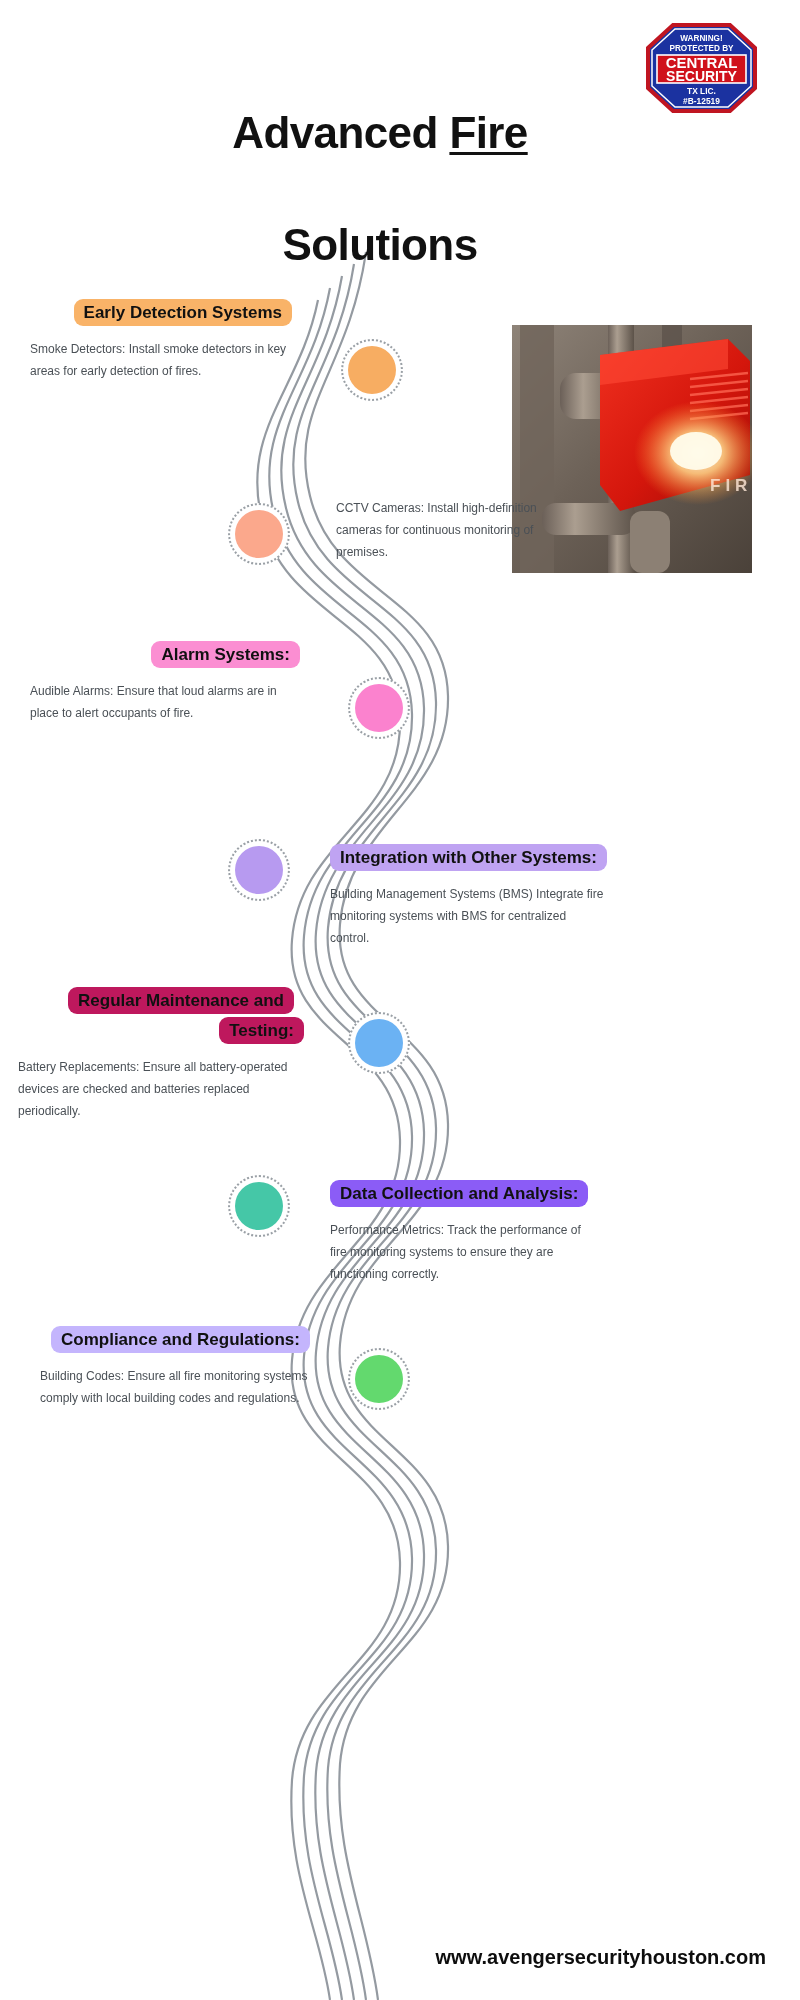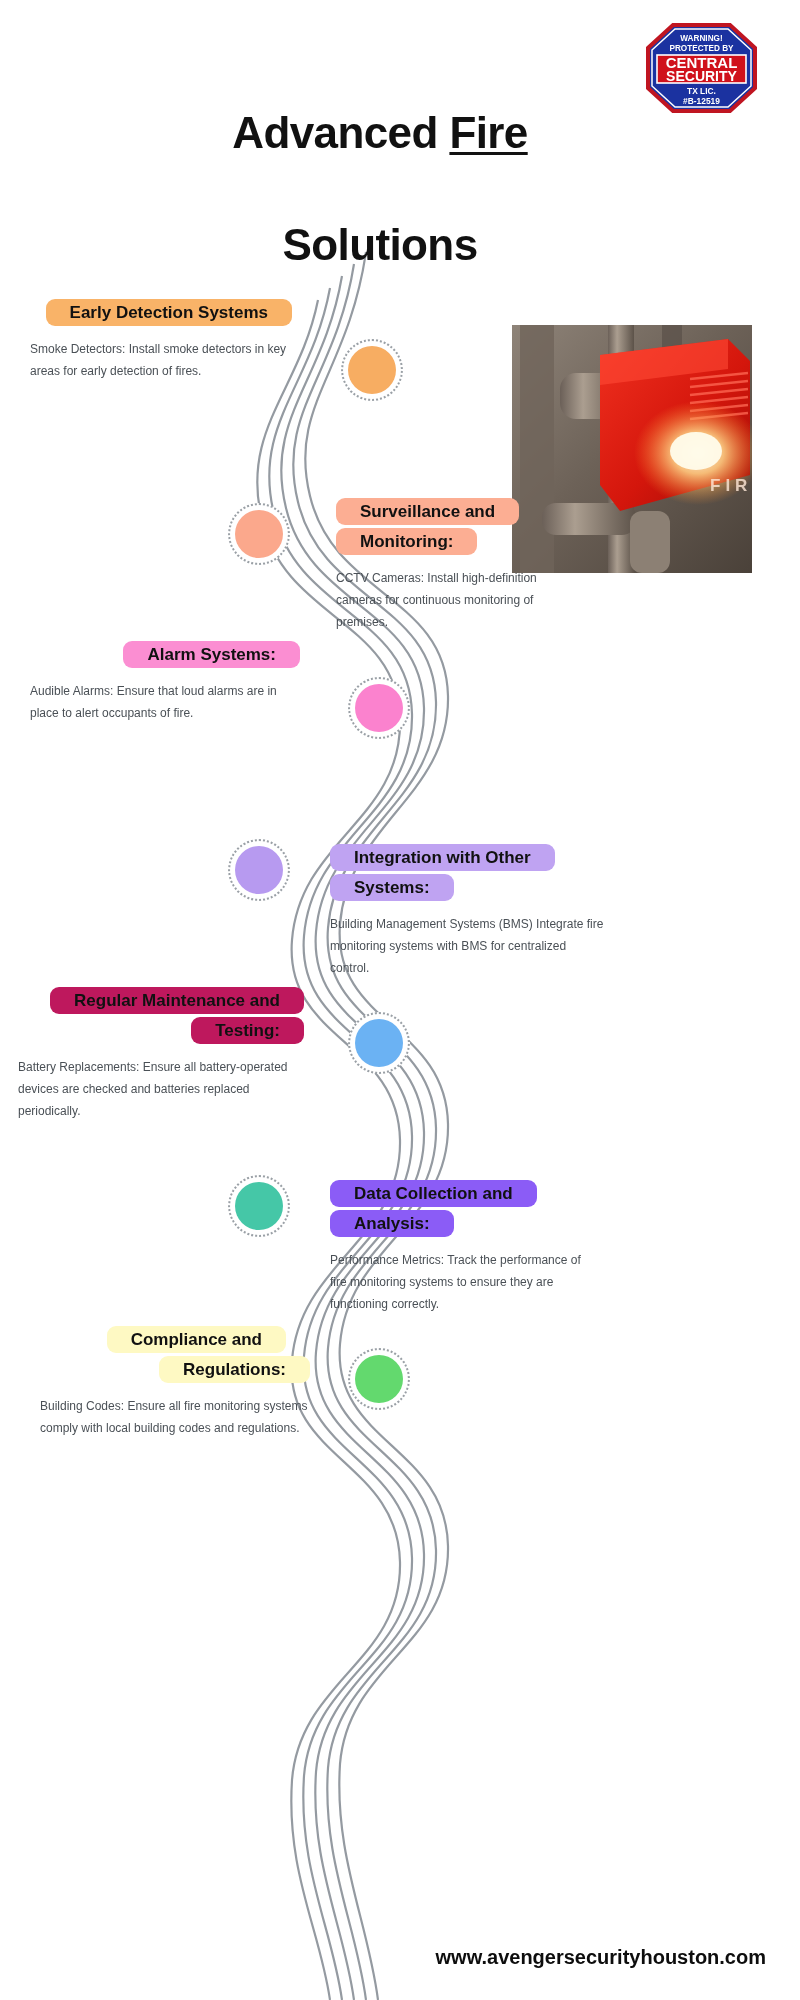--- a/index.html
+++ b/index.html
@@ -49,21 +49,21 @@
     background:#ffffff;
   }
   .node .dot{width:100%;height:100%;border-radius:50%;}
 
   
   .block{position:absolute;z-index:5;}
   .badge{
     display:inline;
     font-size:17px;font-weight:bold;line-height:30px;
     color:#111111;
-    padding:4px 24px;
+    padding:4px 10px;
     border-radius:9px;
     box-decoration-break:clone;
     -webkit-box-decoration-break:clone;
   }
   .badge-wrap{margin:0 0 10px 0;}
   .body{
     font-size:12px;line-height:22px;color:#4a5056;font-weight:500;
     margin:0;
   }
   .r-align{text-align:right;}
@@ -194,23 +194,20 @@
   </div>
 
   <div class="block r-align" style="left:30px;top:298px;width:262px;">
     <div class="badge-wrap">
       <span class="badge" style="background:#F9B368">Early Detection Systems</span>
     </div>
     <p class="body">Smoke Detectors: Install smoke detectors in key areas for early detection of fires.</p>
   </div>
 
   <div class="block" style="left:336px;top:497px;width:250px;">
-    <div class="badge-wrap">
-      <span class="badge" style="background:#FCAE93">Surveillance and Monitoring:</span>
-    </div>
     <p class="body">CCTV Cameras: Install high-definition cameras for continuous monitoring of premises.</p>
   </div>
 
   <div class="block r-align" style="left:30px;top:640px;width:270px;">
     <div class="badge-wrap">
       <span class="badge" style="background:#FB8ED2">Alarm Systems:</span>
     </div>
     <p class="body">Audible Alarms: Ensure that loud alarms are in place to alert occupants of fire.</p>
   </div>
 
@@ -230,20 +227,20 @@
 
   <div class="block" style="left:330px;top:1179px;width:270px;">
     <div class="badge-wrap">
       <span class="badge" style="background:#8b5cf6">Data Collection and Analysis:</span>
     </div>
     <p class="body">Performance Metrics: Track the performance of fire monitoring systems to ensure they are functioning correctly.</p>
   </div>
 
   <div class="block r-align" style="left:40px;top:1325px;width:270px;">
     <div class="badge-wrap">
-      <span class="badge" style="background:#fef9c3">Compliance and Regulations:</span>
+      <span class="badge" style="background:#c4b5fd">Compliance and Regulations:</span>
     </div>
     <p class="body">Building Codes: Ensure all fire monitoring systems comply with local building codes and regulations.</p>
   </div>
 
   <div class="footer-url">www.avengersecurityhouston.com</div>
 
 </div>
 
 </body></html>

